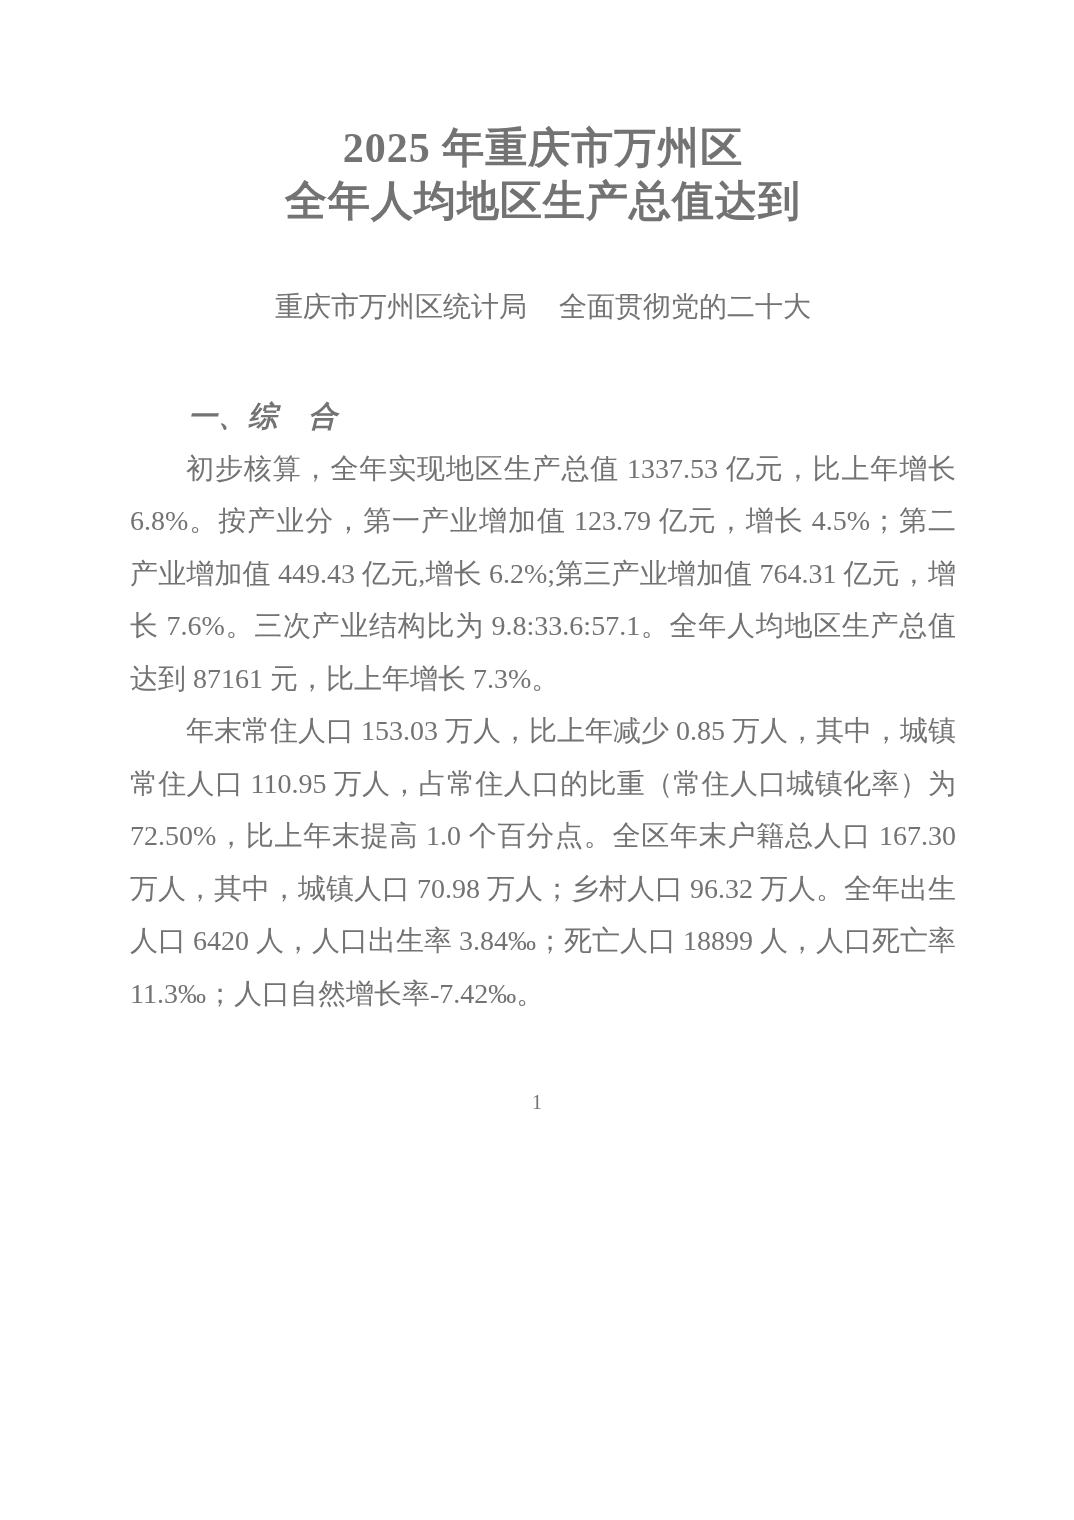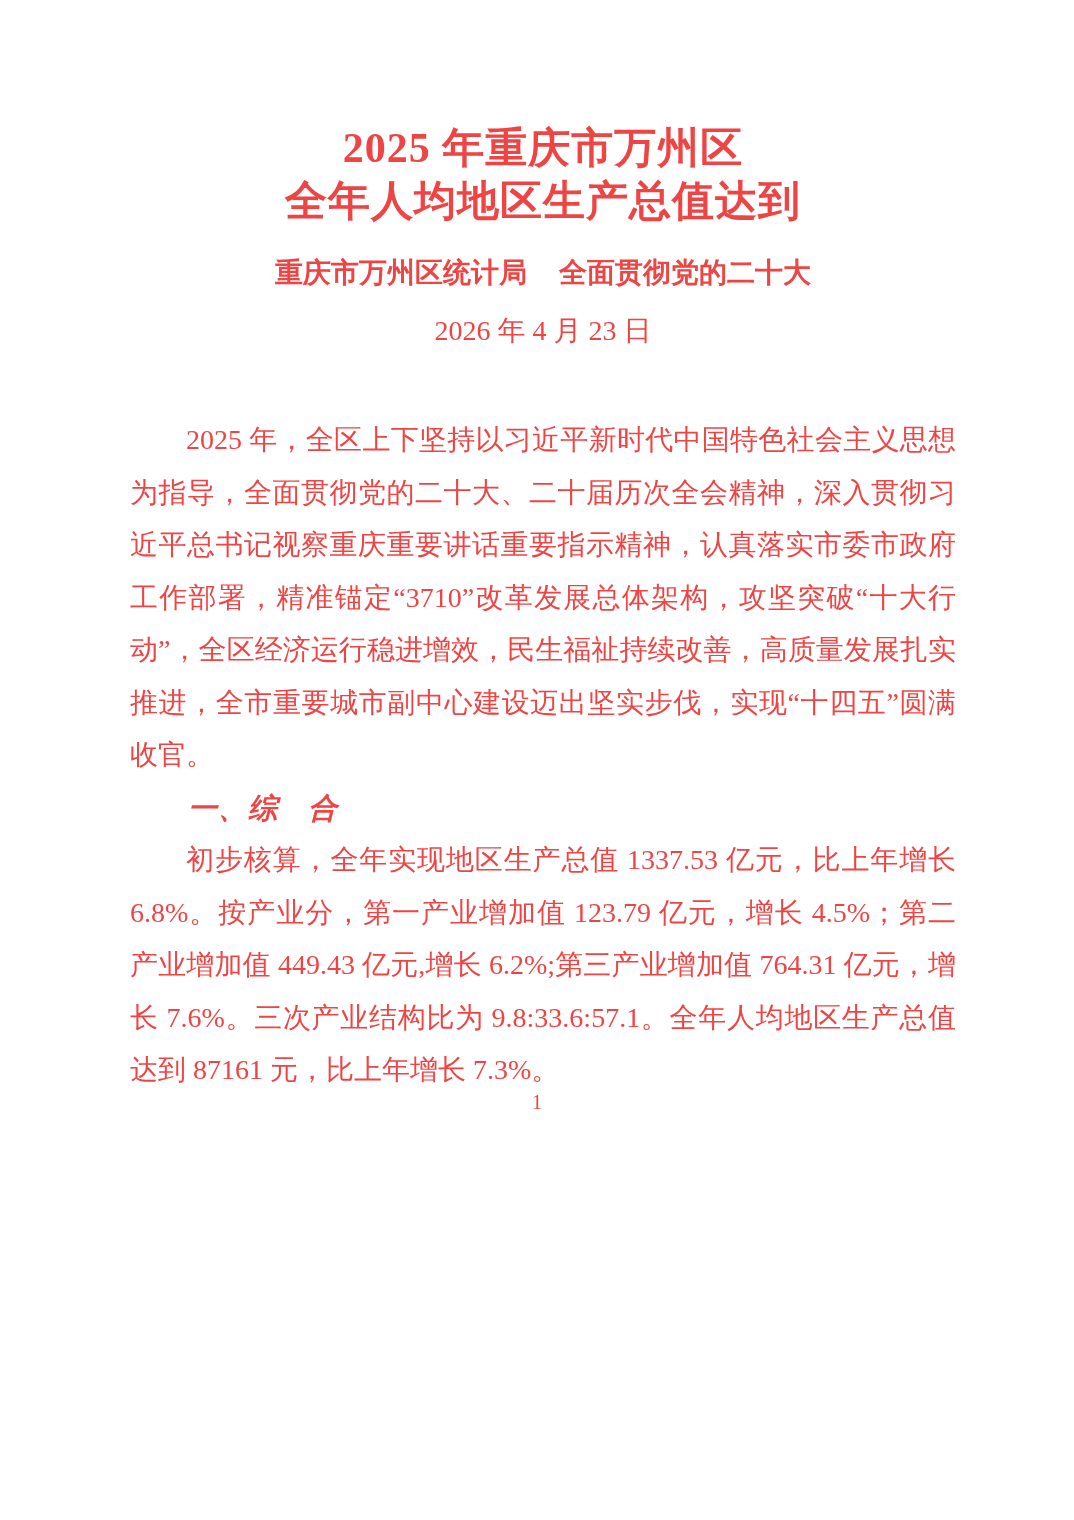--- a/index.html
+++ b/index.html
@@ -6,44 +6,44 @@
   html, body {
     margin: 0;
     padding: 0;
     background: #ffffff;
   }
   .page {
     position: relative;
     width: 1074px;
     height: 1196px;
     background: #ffffff;
-    color: #ef4444;
+    color: #737373;
     font-family: "Liberation Serif", "DejaVu Serif", serif;
     overflow: hidden;
   }
   .content {
     position: absolute;
     left: 130px;
     top: 0;
     width: 826px;
   }
   .doc-title {
     margin-top: 122px;
     text-align: center;
     font-weight: bold;
     font-size: 42px;
     line-height: 53px;
     letter-spacing: 1px;
   }
   .byline {
-    margin-top: 28px;
+    margin-top: 62px;
     display: flex;
     justify-content: center;
     gap: 32px;
-    font-weight: bold;
+    font-weight: normal;
     font-size: 28px;
     line-height: 34px;
   }
   .pub-date {
     margin-top: 24px;
     text-align: center;
     font-size: 28px;
     line-height: 34px;
   }
   .body-text {
@@ -85,24 +85,23 @@
     <div class="doc-title">
       <div>2025 年重庆市万州区</div>
       <div>全年人均地区生产总值达到</div>
     </div>
 
     <div class="byline">
       <span>重庆市万州区统计局</span>
       <span>全面贯彻党的二十大</span>
     </div>
 
-    <div class="pub-date">2026 年 4 月 23 日</div>
 
     <div class="body-text">
-      <p class="para">2025 年，全区上下坚持以习近平新时代中国特色社会主义思想为指导，全面贯彻党的二十大、二十届历次全会精神，深入贯彻习近平总书记视察重庆重要讲话重要指示精神，认真落实市委市政府工作部署，精准锚定“3710”改革发展总体架构，攻坚突破“十大行动”，全区经济运行稳进增效，民生福祉持续改善，高质量发展扎实推进，全市重要城市副中心建设迈出坚实步伐，实现“十四五”圆满收官。</p>
       <p class="section-heading">一、综　合</p>
       <p class="para">初步核算，全年实现地区生产总值 1337.53 亿元，比上年增长 6.8%。按产业分，第一产业增加值 123.79 亿元，增长 4.5%；第二产业增加值 449.43 亿元,增长 6.2%;第三产业增加值 764.31 亿元，增长 7.6%。三次产业结构比为 9.8:33.6:57.1。全年人均地区生产总值达到 87161 元，比上年增长 7.3%。</p>
+      <p class="para">年末常住人口 153.03 万人，比上年减少 0.85 万人，其中，城镇常住人口 110.95 万人，占常住人口的比重（常住人口城镇化率）为 72.50%，比上年末提高 1.0 个百分点。全区年末户籍总人口 167.30 万人，其中，城镇人口 70.98 万人；乡村人口 96.32 万人。全年出生人口 6420 人，人口出生率 3.84‰；死亡人口 18899 人，人口死亡率 11.3‰；人口自然增长率-7.42‰。</p>
     </div>
 
   </div>
 
   <div class="page-number">1</div>
 </div>
 
 </body></html>

